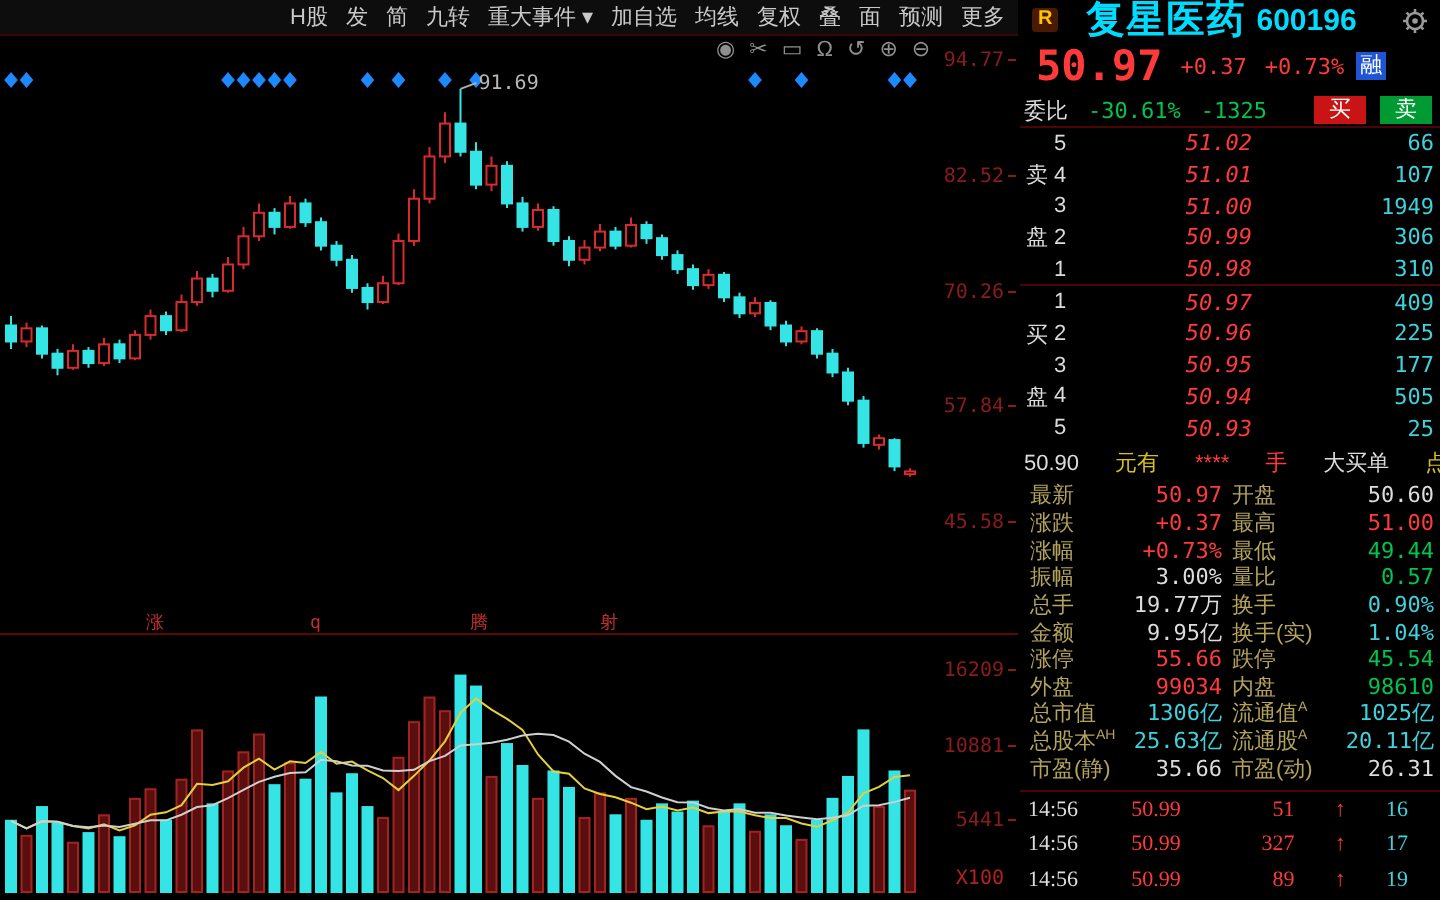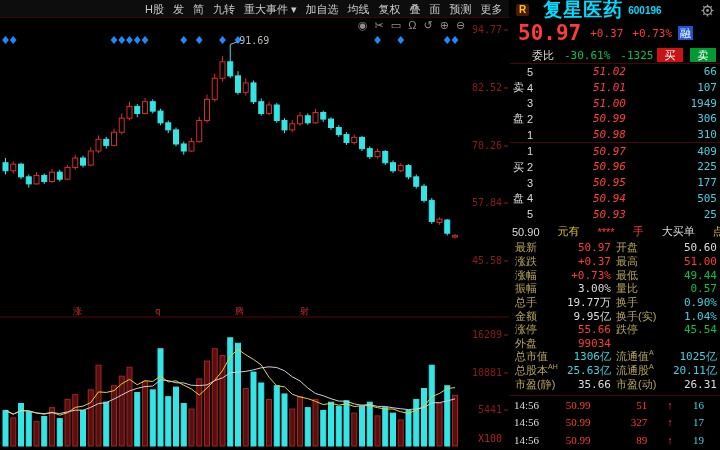--- a/index.html
+++ b/index.html
@@ -13,29 +13,29 @@
   
   .chart-icons{position:absolute;left:358px;top:19px;display:flex;gap:7px;z-index:5;}
   .ci{color:#8f8f8f;font-size:11px;line-height:12px;}
   
   .panel{position:absolute;left:510px;top:0;width:210px;height:450px;background:#000;
          font-size:11px;color:#dcdcdc;}
   .hdr{position:absolute;left:0;top:0;width:100%;height:20px;display:flex;align-items:center;}
   .rbadge{background:#4a1a00;color:#ffc400;font-size:10px;font-weight:bold;border-radius:2px;
           padding:0 3px;margin-left:6px;line-height:12px;}
   .sname{color:#00dcff;font-size:19px;font-weight:bold;margin-left:14px;letter-spacing:1px;}
-  .scode{color:#00dcff;font-size:10px;font-weight:bold;margin-left:5px;}
+  .scode{color:#00dcff;font-size:15px;font-weight:bold;margin-left:5px;}
   .gear{margin-left:auto;margin-right:6px;line-height:0;}
   .price-row{position:absolute;left:0;top:20px;width:100%;height:26px;display:flex;align-items:center;}
   .bigpx{color:#ff3a3a;font-size:21px;font-weight:bold;margin-left:8px;font-family:"DejaVu Sans Mono",monospace;}
   .chg,.chgp{color:#ff3a3a;font-size:11px;margin-left:9px;font-family:"DejaVu Sans Mono",monospace;}
   .mbadge{background:#1f55d4;color:#fff;font-size:11px;padding:0 2px;margin-left:6px;line-height:14px;}
   .weibi-row{position:absolute;left:0;top:47px;width:100%;height:16px;display:flex;align-items:center;
              border-bottom:1px solid #4a0404;}
-  .wlab{color:#dcdcdc;margin-left:22px;}
+  .wlab{color:#dcdcdc;margin-left:2px;}
   .wv{color:#00c44e;margin-left:10px;font-family:"DejaVu Sans Mono",monospace;}
   .btn{width:26px;height:14px;line-height:14px;text-align:center;color:#fff;font-size:11px;}
   .btn-buy{background:#c81414;margin-left:auto;}
   .btn-sell{background:#009a33;margin-left:7px;margin-right:4px;}
   
   .book{position:absolute;left:0;top:64px;width:100%;}
   .bblock{display:flex;}
   .bside{width:17px;display:flex;flex-direction:column;justify-content:space-around;align-items:center;
          color:#dcdcdc;padding:8px 0;}
   .brows{flex:1;}
@@ -508,20 +508,24 @@
           <div class="dcell c2">
             <span class="dlbl">跌停</span>
             <span class="dval green">45.54</span>
           </div>
         </div>
         <div class="drow">
           <div class="dcell c1">
             <span class="dlbl">外盘</span>
             <span class="dval red">99034</span>
           </div>
+          <div class="dcell c2">
+            <span class="dlbl">内盘</span>
+            <span class="dval green">98610</span>
+          </div>
         </div>
         <div class="drow">
           <div class="dcell c1">
             <span class="dlbl">总市值</span>
             <span class="dval cyan">1306亿</span>
           </div>
           <div class="dcell c2">
             <span class="dlbl">流通值<sup>A</sup></span>
             <span class="dval cyan">1025亿</span>
           </div>

